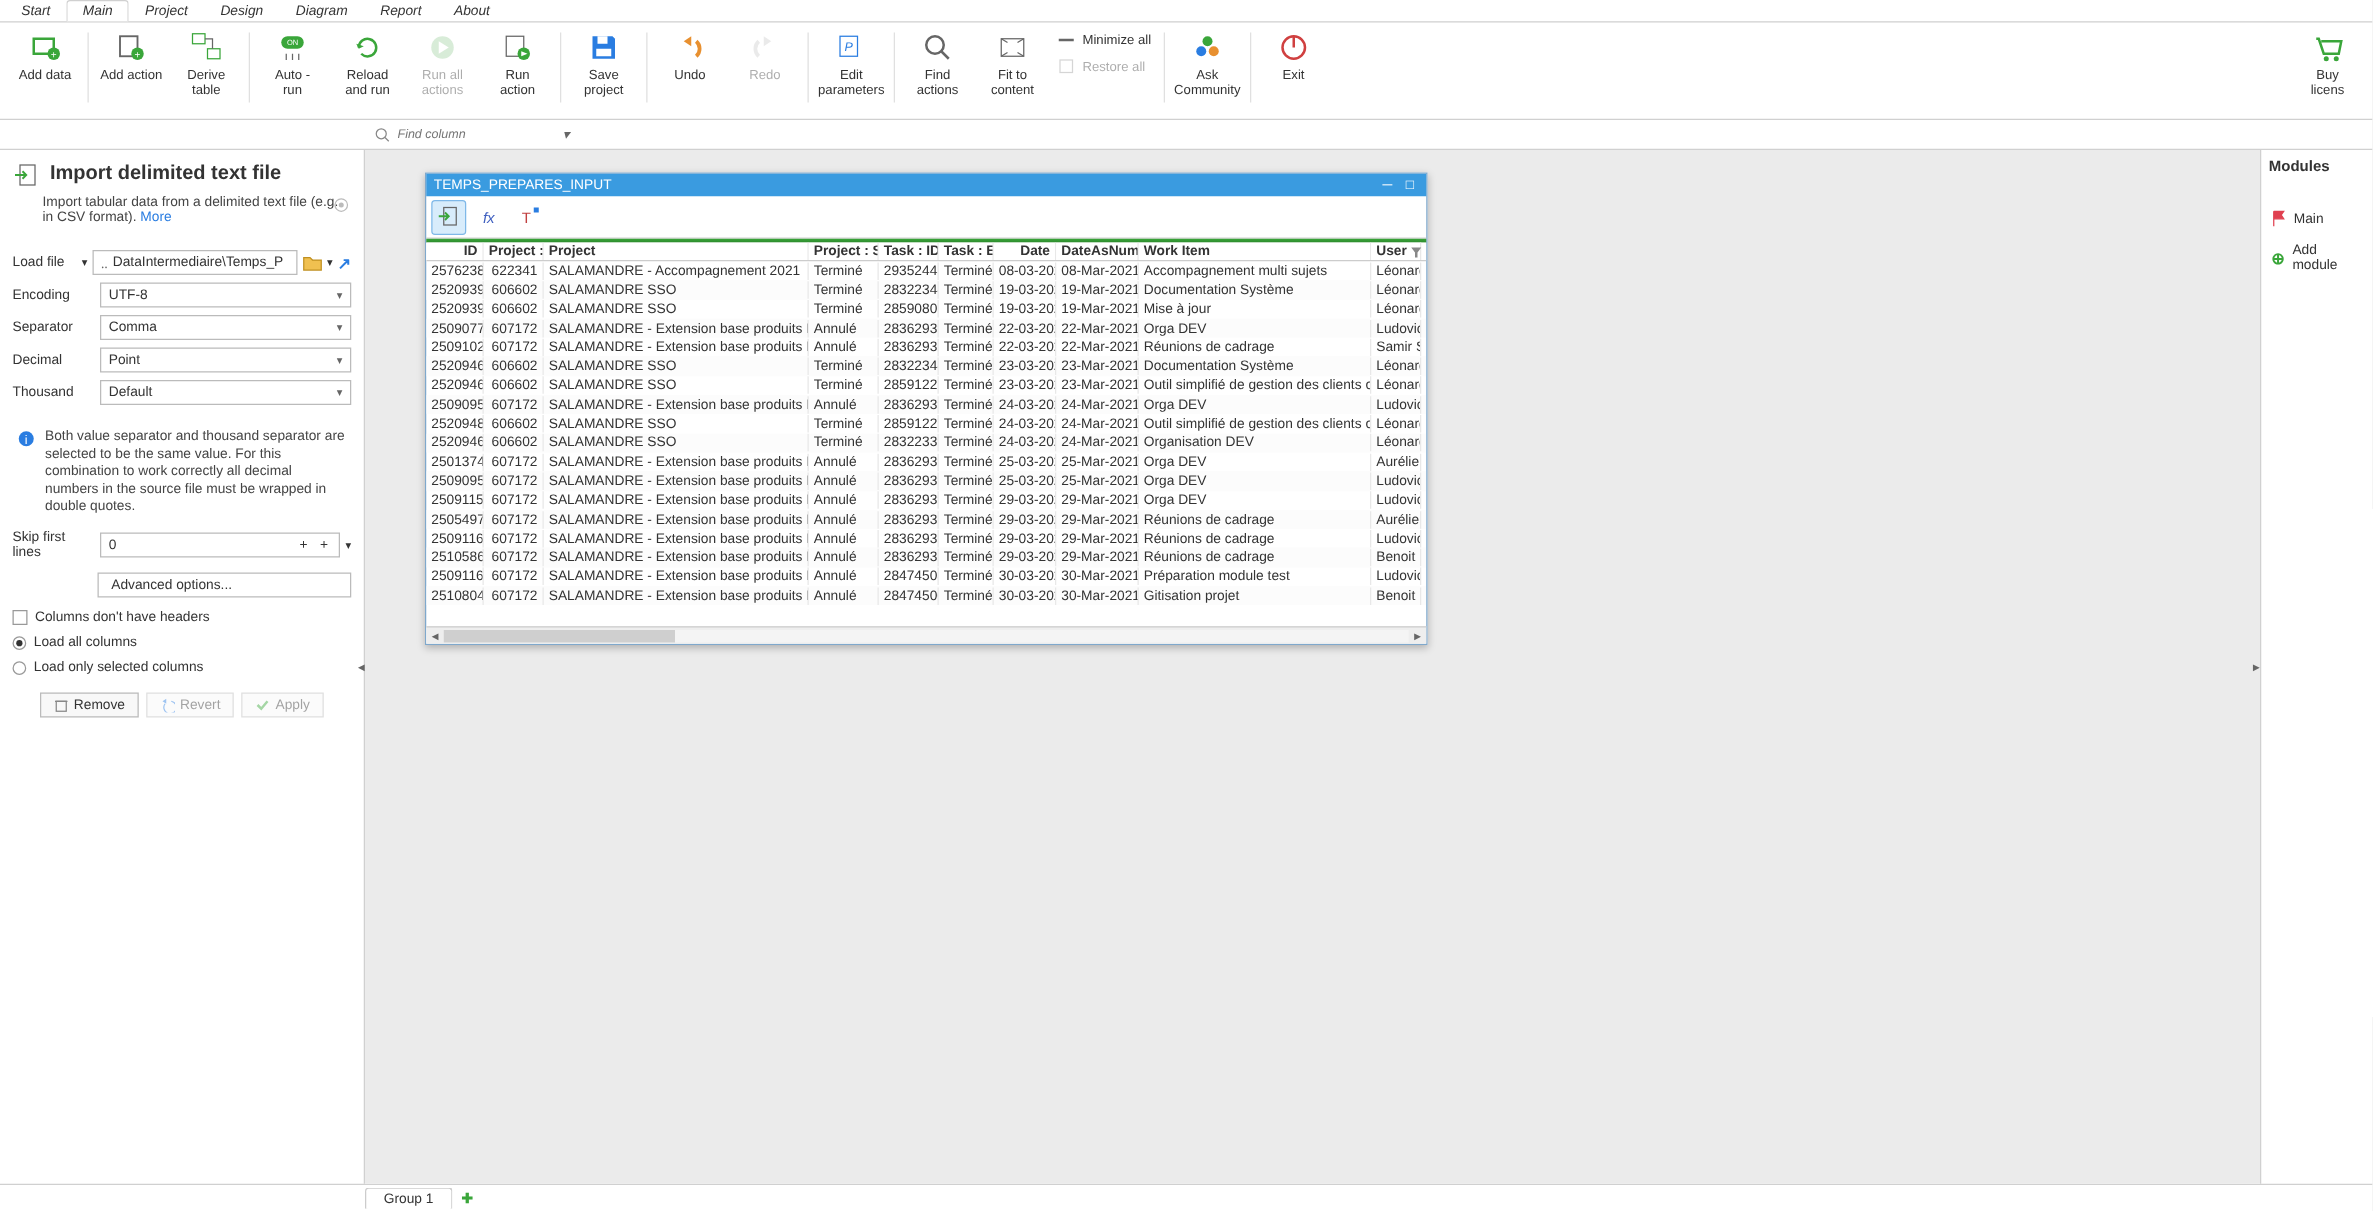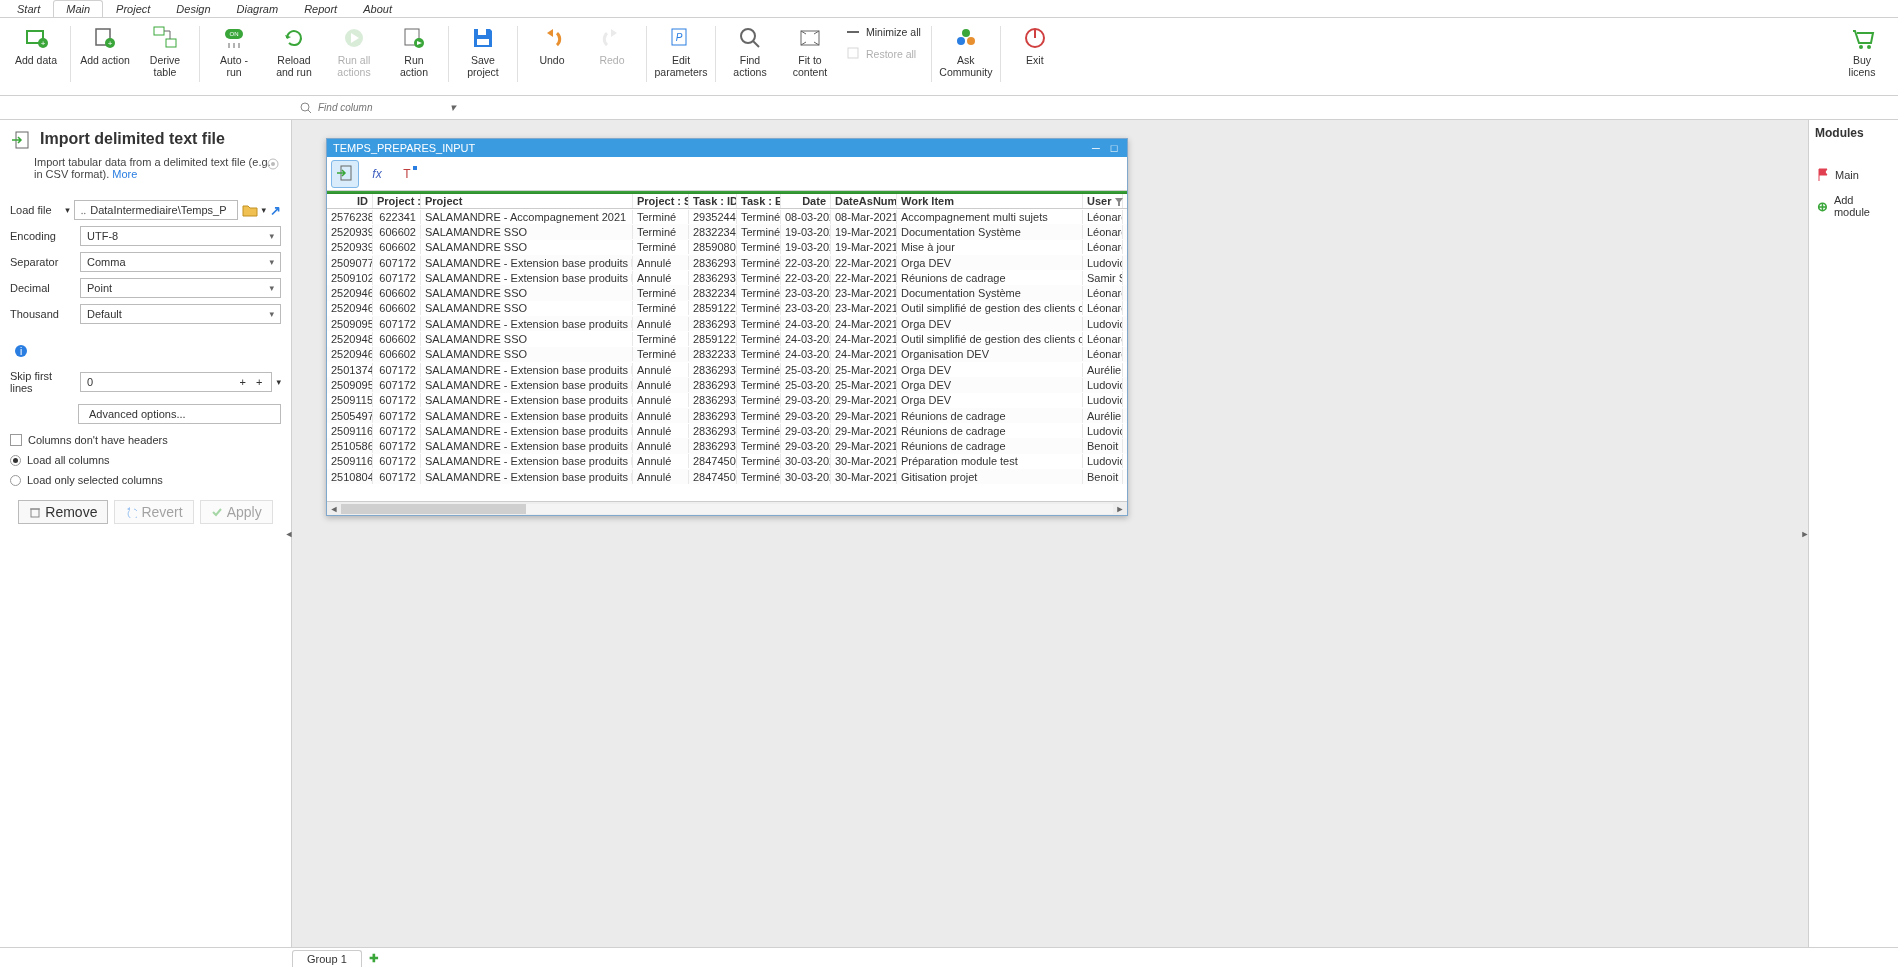--- a/index.html
+++ b/index.html
@@ -61,33 +61,33 @@
 .spin-input{flex:1;border:1px solid #bbb;height:20px;display:flex;align-items:center;justify-content:space-between;padding:0 6px;}
 .spin-btns span{padding:0 3px;cursor:pointer;color:#333;}
 
 .adv-opt{margin:6px 10px 6px 78px;border:1px solid #bbb;padding:3px 10px;display:inline-block;cursor:pointer;}
 .chk-row{display:flex;align-items:center;gap:6px;padding:4px 10px;}
 .chk{width:12px;height:12px;border:1px solid #999;}
 .radio{width:11px;height:11px;border:1px solid #999;border-radius:50%;display:flex;align-items:center;justify-content:center;}
 .radio.checked::after{content:"";width:5px;height:5px;background:#333;border-radius:50%;}
 
 .btm-actions{display:flex;gap:6px;justify-content:center;padding:10px;}
-.act-btn{border:1px solid #bbb;padding:3px 10px;display:flex;align-items:center;gap:4px;cursor:pointer;background:#f8f8f8;font-size:14px;}
+.act-btn{border:1px solid #bbb;padding:3px 10px;display:flex;align-items:center;gap:4px;cursor:pointer;background:#f8f8f8;font-size:11px;}
 .act-btn.disabled{opacity:.45;}
 .act-btn svg{width:12px;height:12px;}
 
 .left-splitter{position:absolute;right:-1px;top:50%;transform:translateY(-50%);width:6px;height:40px;display:flex;align-items:center;justify-content:center;}
 .left-splitter span{font-size:9px;color:#666;}
 
 
 .center{flex:1;background:#ebebeb;position:relative;overflow:hidden;}
 .center-splitter-r{position:absolute;right:0;top:50%;transform:translateY(-50%);width:6px;height:40px;display:flex;align-items:center;justify-content:center;}
 .center-splitter-r span{font-size:9px;color:#666;}
 
-.win{position:absolute;left:34px;top:18px;width:802px;height:378px;background:#fff;border:1px solid #7fa8cc;box-shadow:0 2px 6px rgba(0,0,0,.25);display:flex;flex-direction:column;}
+.win{position:absolute;left:48px;top:18px;width:802px;height:378px;background:#fff;border:1px solid #7fa8cc;box-shadow:0 2px 6px rgba(0,0,0,.25);display:flex;flex-direction:column;}
 .win-title{background:#3a9be0;color:#fff;height:18px;display:flex;align-items:center;justify-content:space-between;padding:0 6px;font-size:11px;}
 .win-title .tctrls{display:flex;gap:4px;}
 .win-title .tctrls span{width:14px;height:12px;display:inline-flex;align-items:center;justify-content:center;cursor:pointer;}
 .win-tools{height:34px;border-bottom:1px solid #d0d0d0;display:flex;align-items:center;gap:4px;padding:2px 4px;}
 .tool-btn{width:28px;height:28px;display:flex;align-items:center;justify-content:center;border:1px solid transparent;border-radius:3px;cursor:pointer;}
 .tool-btn.selected{background:#d8ecfb;border-color:#7fb8e8;}
 .grn-bar{height:3px;background:linear-gradient(#3aa63a,#2d8a2d);}
 
 .tbl{flex:1;overflow:hidden;position:relative;}
 .thead{display:flex;background:#fff;border-bottom:1px solid #ccc;font-weight:bold;font-size:11px;}
@@ -384,20 +384,21 @@
             <span class="car">▾</span>
           </div>
         </div>
     </div>
 
     <div class="info-row">
       <svg width="14" height="14">
           <circle cx="7" cy="7" r="6" fill="#2a7de1"></circle>
           <text x="7" y="11" font-size="10" fill="#fff" text-anchor="middle">i</text>
         </svg>
+      <div>Both value separator and thousand separator are selected to be the same value. For this combination to work correctly all decimal numbers in the source file must be wrapped in double quotes.</div>
     </div>
 
     <div class="spin-row">
       <div class="flabel">Skip first lines</div>
       <div class="spin-input">
         <span>0</span>
         <span class="spin-btns"><span>+</span><span style="margin-left:4px">+</span></span>
       </div>
       <span style="font-size:9px;">▾</span>
     </div>

